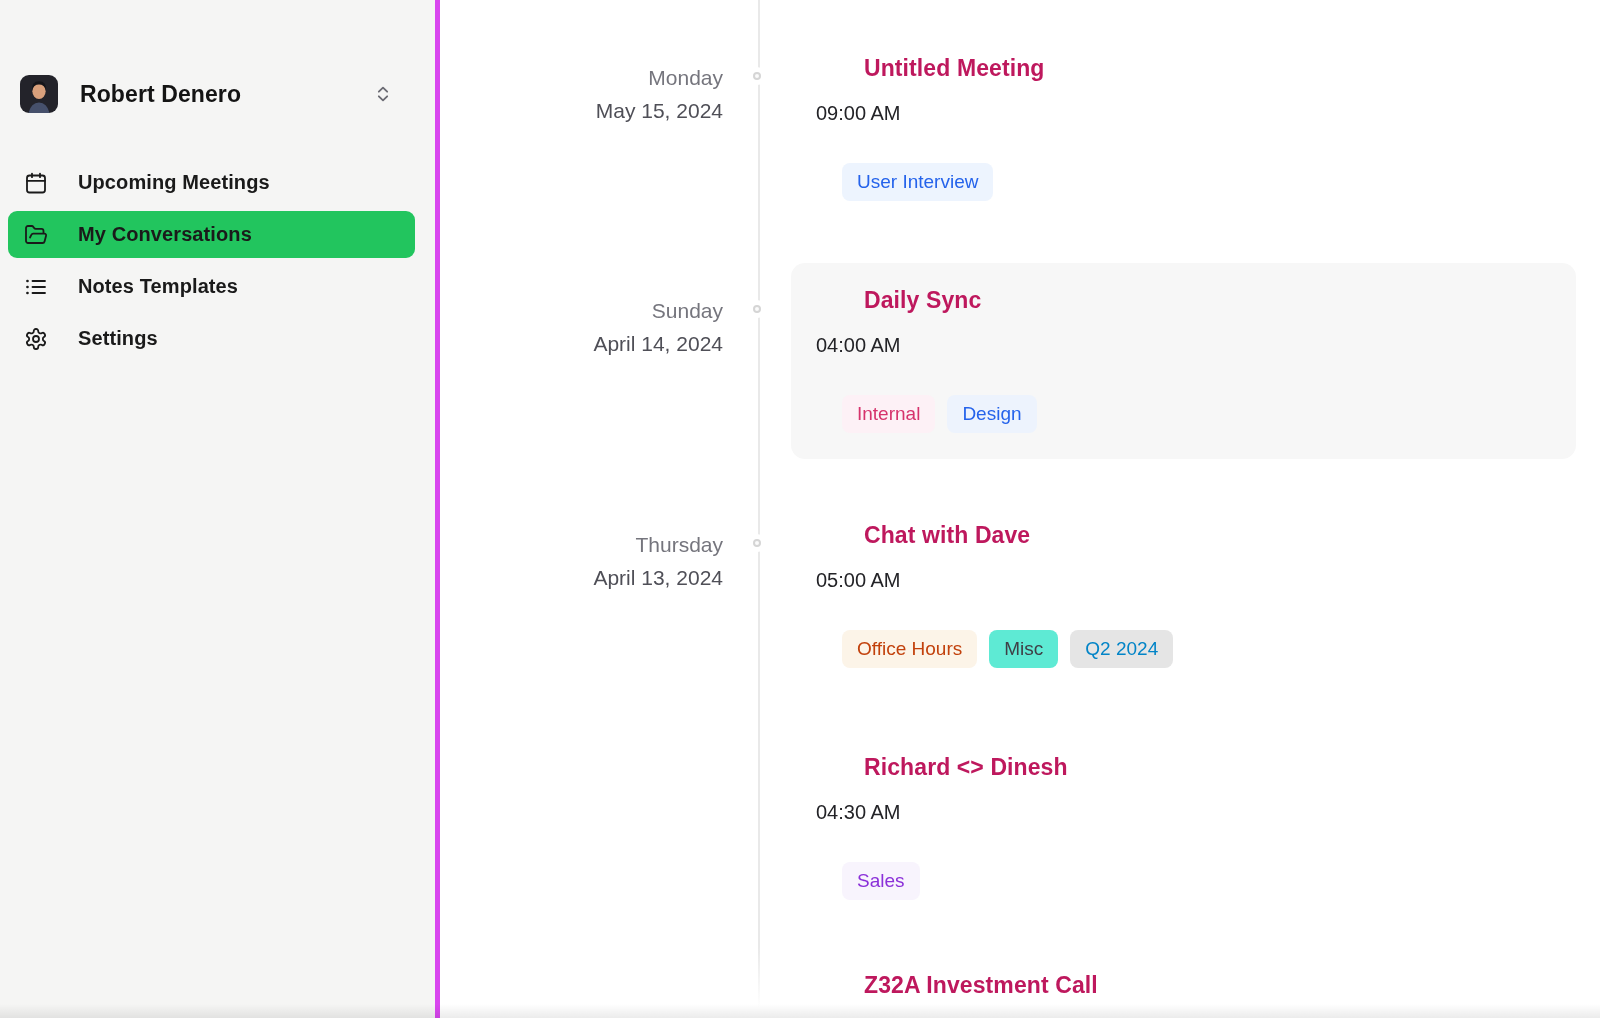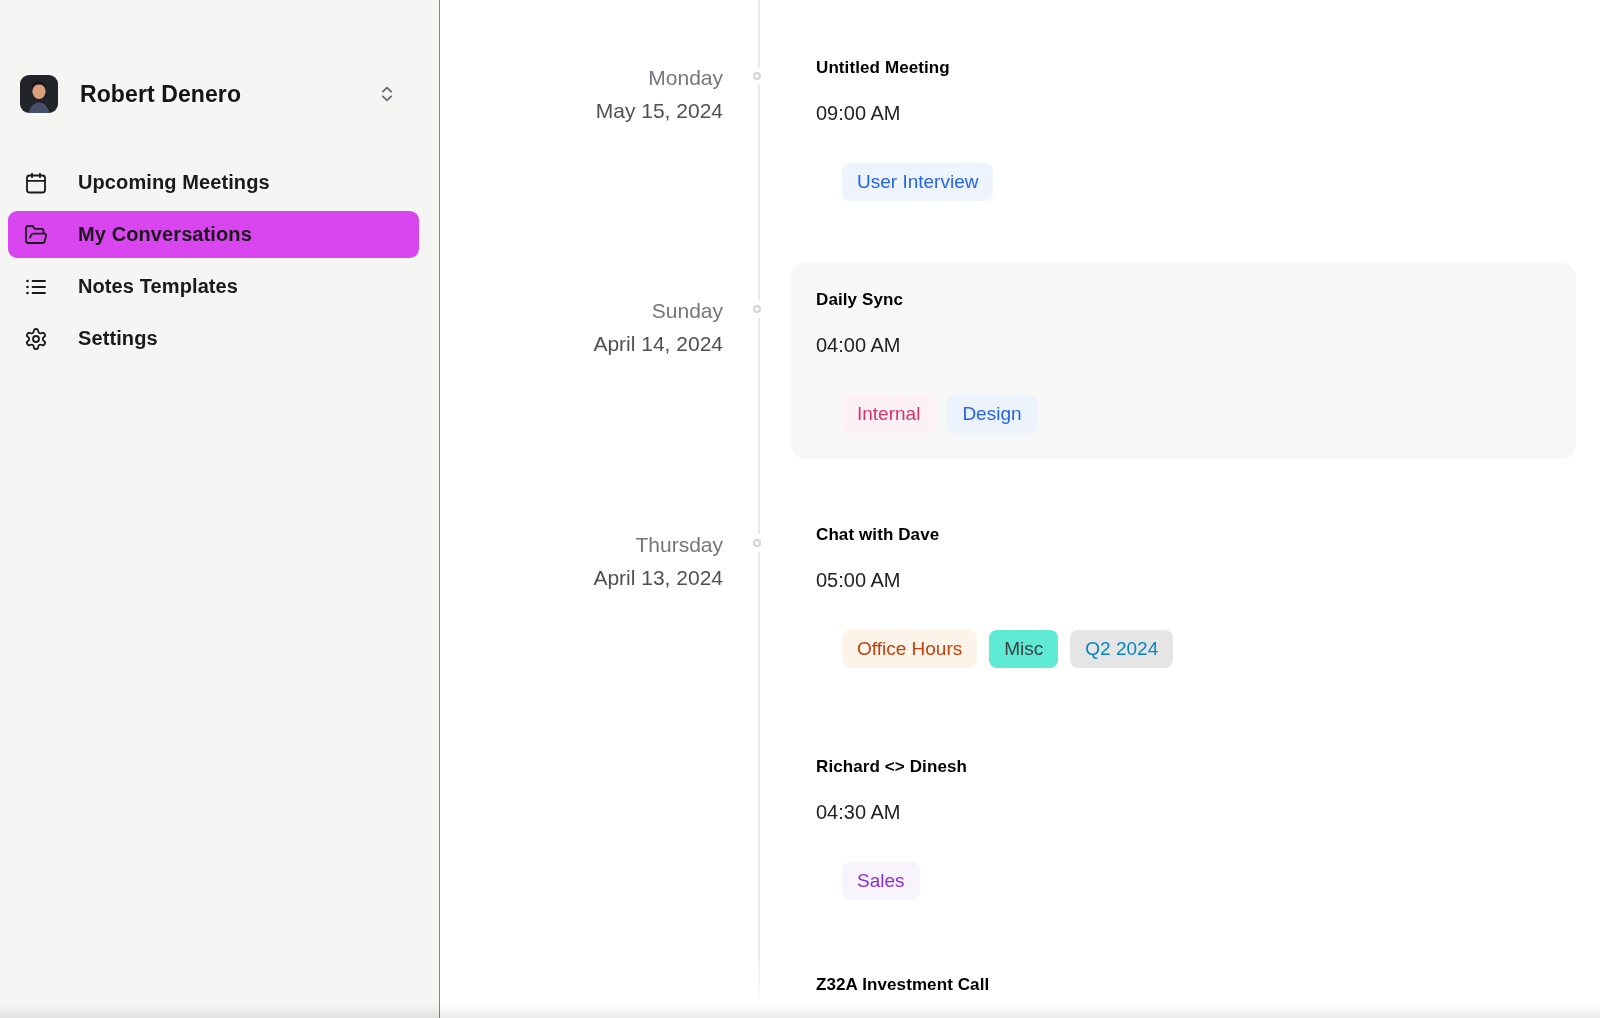--- a/index.html
+++ b/index.html
@@ -4,31 +4,31 @@
 <style>
   * { margin:0; padding:0; box-sizing:border-box; }
   html,body { width:1600px; height:1018px; }
   body { font-family:"Liberation Sans","DejaVu Sans",sans-serif; background:#fff; }
   .app { position:relative; width:1600px; height:1018px; overflow:hidden; background:#fff; }
   .app::after { content:''; position:absolute; left:0; right:0; bottom:0; height:14px;
     background:linear-gradient(rgba(0,0,0,0),rgba(0,0,0,0.08)); pointer-events:none; z-index:9; }
 
   
   .sidebar { position:absolute; left:0; top:0; width:440px; height:1018px;
-    background:#f5f5f4; border-right:1px solid #d946ef; }
+    background:#f5f5f4; border-right:5px solid #d946ef; }
   .profile { position:absolute; top:72px; left:20px; right:16px; height:44px;
     display:flex; align-items:center; cursor:pointer; }
   .avatar { width:38px; height:38px; border-radius:9px; overflow:hidden; flex:none; }
   .profile-name { margin-left:22px; font-size:23px; font-weight:700; color:#141414; flex:1;
     letter-spacing:.1px; }
   .chevron { width:20px; height:24px; margin-right:26px; flex:none; display:flex; align-items:center; }
   .nav { position:absolute; top:159px; left:8px; right:20px; }
   .nav-item { height:47px; margin-bottom:5px; display:flex; align-items:center;
     padding-left:16px; border-radius:9px; cursor:pointer; }
-  .nav-item.selected { background:#d946ef; }
+  .nav-item.selected { background:#22c55e; }
   .nav-icon { width:24px; height:24px; flex:none; display:flex; align-items:center; justify-content:center; }
   .nav-icon svg { width:24px; height:24px; }
   .nav-label { margin-left:30px; font-size:20px; font-weight:600; color:#1a1a1a; letter-spacing:.1px; }
 
   
   .main { position:absolute; left:441px; top:0; width:1159px; height:809px; background:#fff; }
   .timeline-line { position:absolute; left:317px; top:0; width:2px; height:1008px;
     background:linear-gradient(#e9e9e9 94%, rgba(233,233,233,0)); }
   .group { position:absolute; inset:0; pointer-events:none; }
   .group > * { pointer-events:auto; }
@@ -41,21 +41,21 @@
 
   .g0 .date-block{ top:61px }  .g0 .dot{ top:72px }  .g0 .content{ top:53px }
   .g1 .date-block{ top:294px } .g1 .dot{ top:305px } .g1 .content{ top:263px }
   .g2 .date-block{ top:528px } .g2 .dot{ top:539px } .g2 .content{ top:520px }
   .g3 .content{ top:970px }
 
   .meeting { cursor:pointer; }
   .g2 .meeting + .meeting { margin-top:84px; }
   .meeting.card { background:#f7f7f7; border-radius:14px; width:785px;
     margin-left:-25px; padding:22px 25px 26px; }
-  .m-title { font-size:17px; font-weight:700; line-height:30px; color:#000000; letter-spacing:.1px; }
+  .m-title { font-size:23px; font-weight:700; line-height:30px; color:#be185d; letter-spacing:.1px;margin-left:48px; }
   .m-time  { margin-top:16px; font-size:20px; line-height:28px; color:#232327; }
   .m-tags  { margin-top:36px; display:flex; gap:12px;padding-left:26px; }
   .tag { height:38px; line-height:38px; padding:0 15px; border-radius:8px;
     font-size:19px; font-weight:500; white-space:nowrap; cursor:pointer; }
 </style>
 </head>
 <body>
 
 <div class="app">
 

